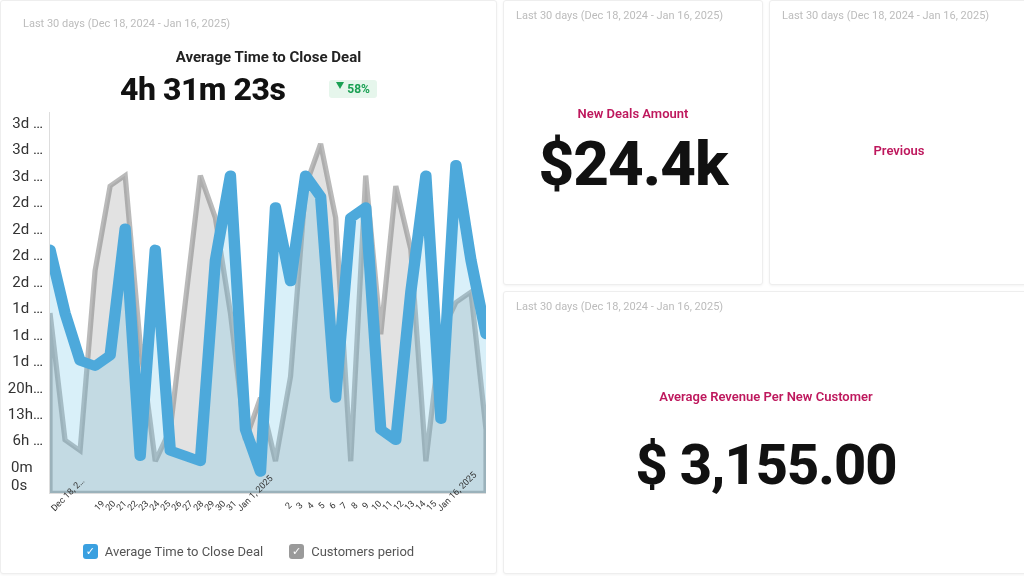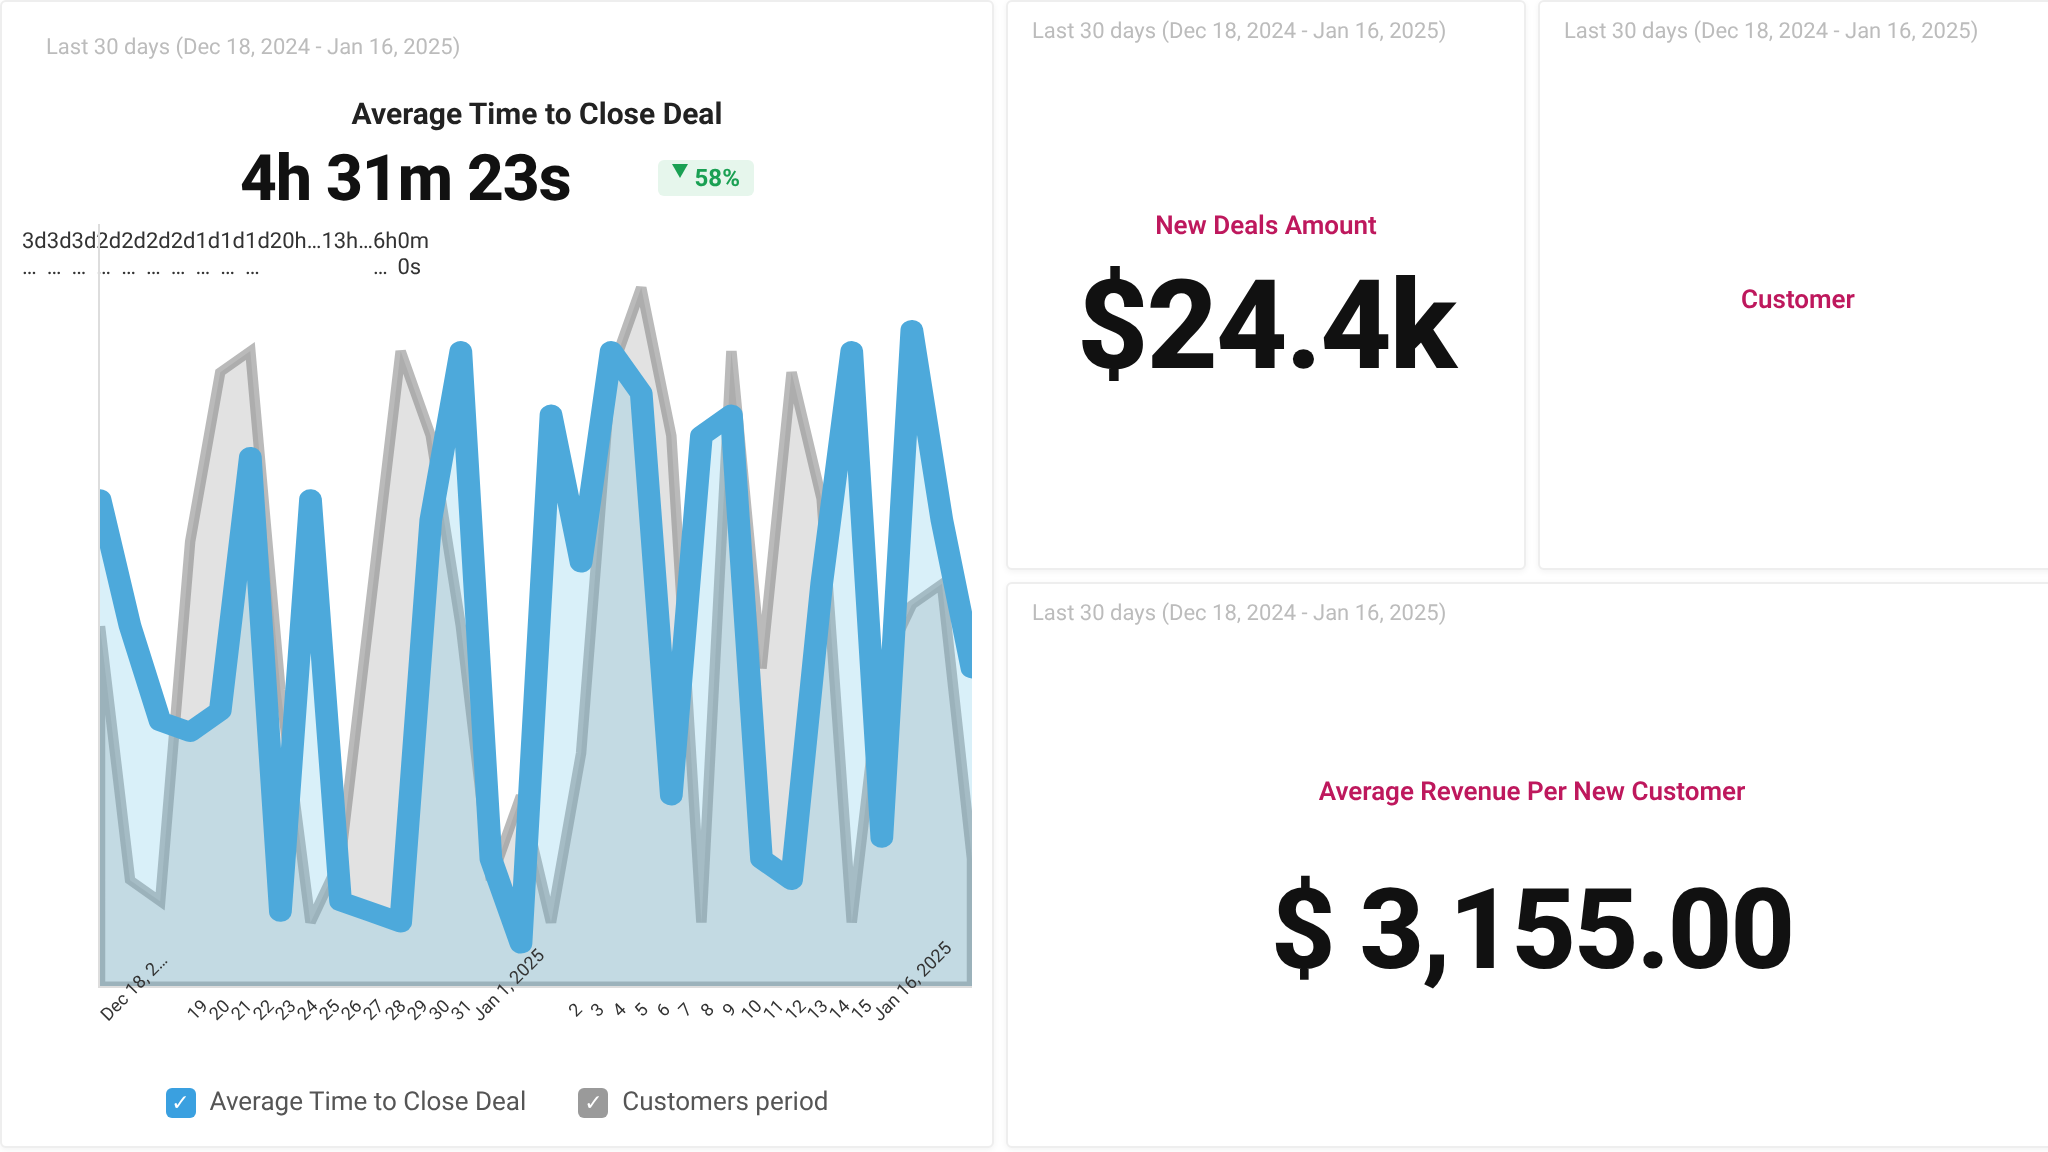--- a/index.html
+++ b/index.html
@@ -121,23 +121,24 @@
   }
 
   
   .plot-wrap {
     flex: 1;
     display: flex;
     min-height: 0;
   }
   .y-axis {
     display: flex;
+    flex-direction: column;
     justify-content: space-between;
-    align-items: flex-start;
-    font-size: 11px;
+    align-items: flex-end;
+    font-size: 15px;
     color: #333;
     padding: 2px 6px 0 0;
     width: 38px;
   }
   .plot {
     flex: 1;
     position: relative;
     border-left: 1px solid #ddd;
     border-bottom: 1px solid #ddd;
     min-height: 0;
@@ -304,21 +305,21 @@
     <div class="date-range">Last 30 days (Dec 18, 2024 - Jan 16, 2025)</div>
     <div class="kpi-content">
       <div class="kpi-label">New Deals Amount</div>
       <div class="kpi-value">$24.4k</div>
     </div>
   </div>
 
   <div class="card kpi-card">
     <div class="date-range">Last 30 days (Dec 18, 2024 - Jan 16, 2025)</div>
     <div class="kpi-content">
-      <div class="kpi-label">Customer</div>
+      <div class="kpi-label">Previous</div>
     </div>
   </div>
 
   <div class="card kpi-card big-kpi">
     <div class="date-range">Last 30 days (Dec 18, 2024 - Jan 16, 2025)</div>
     <div class="kpi-content">
       <div class="kpi-label">Average Revenue Per New Customer</div>
       <div class="kpi-value">$ 3,155.00</div>
     </div>
   </div>

